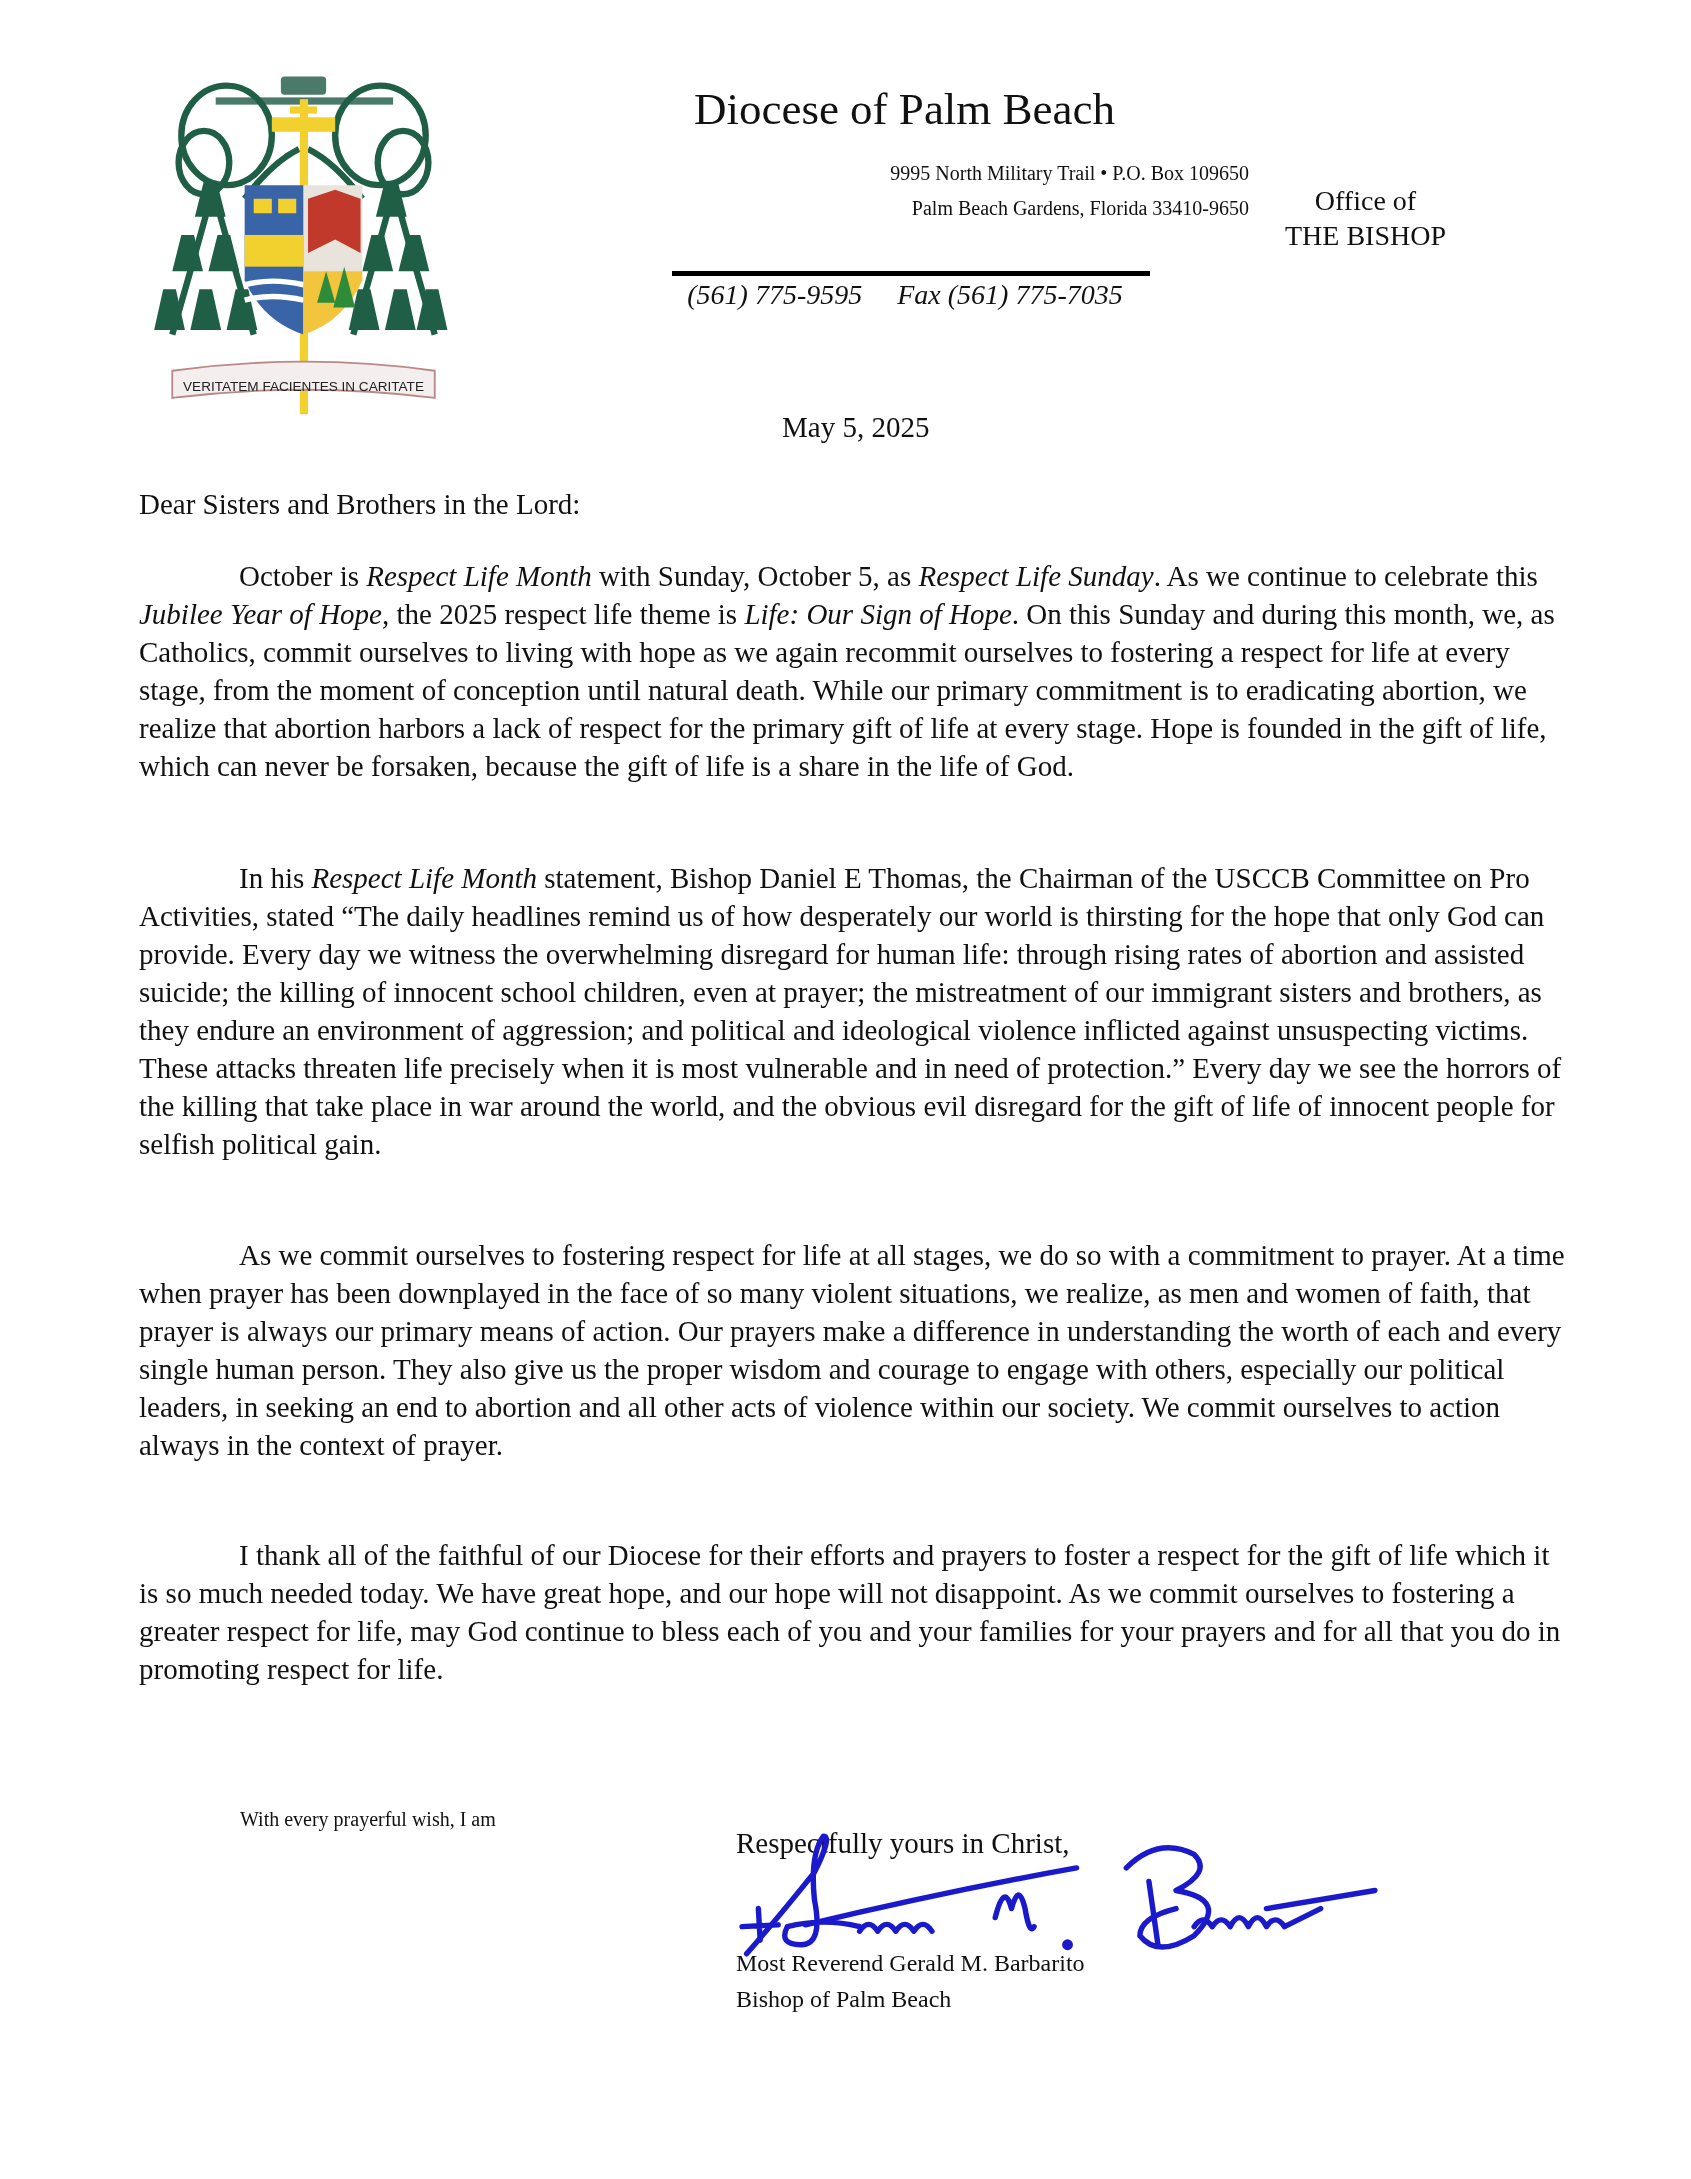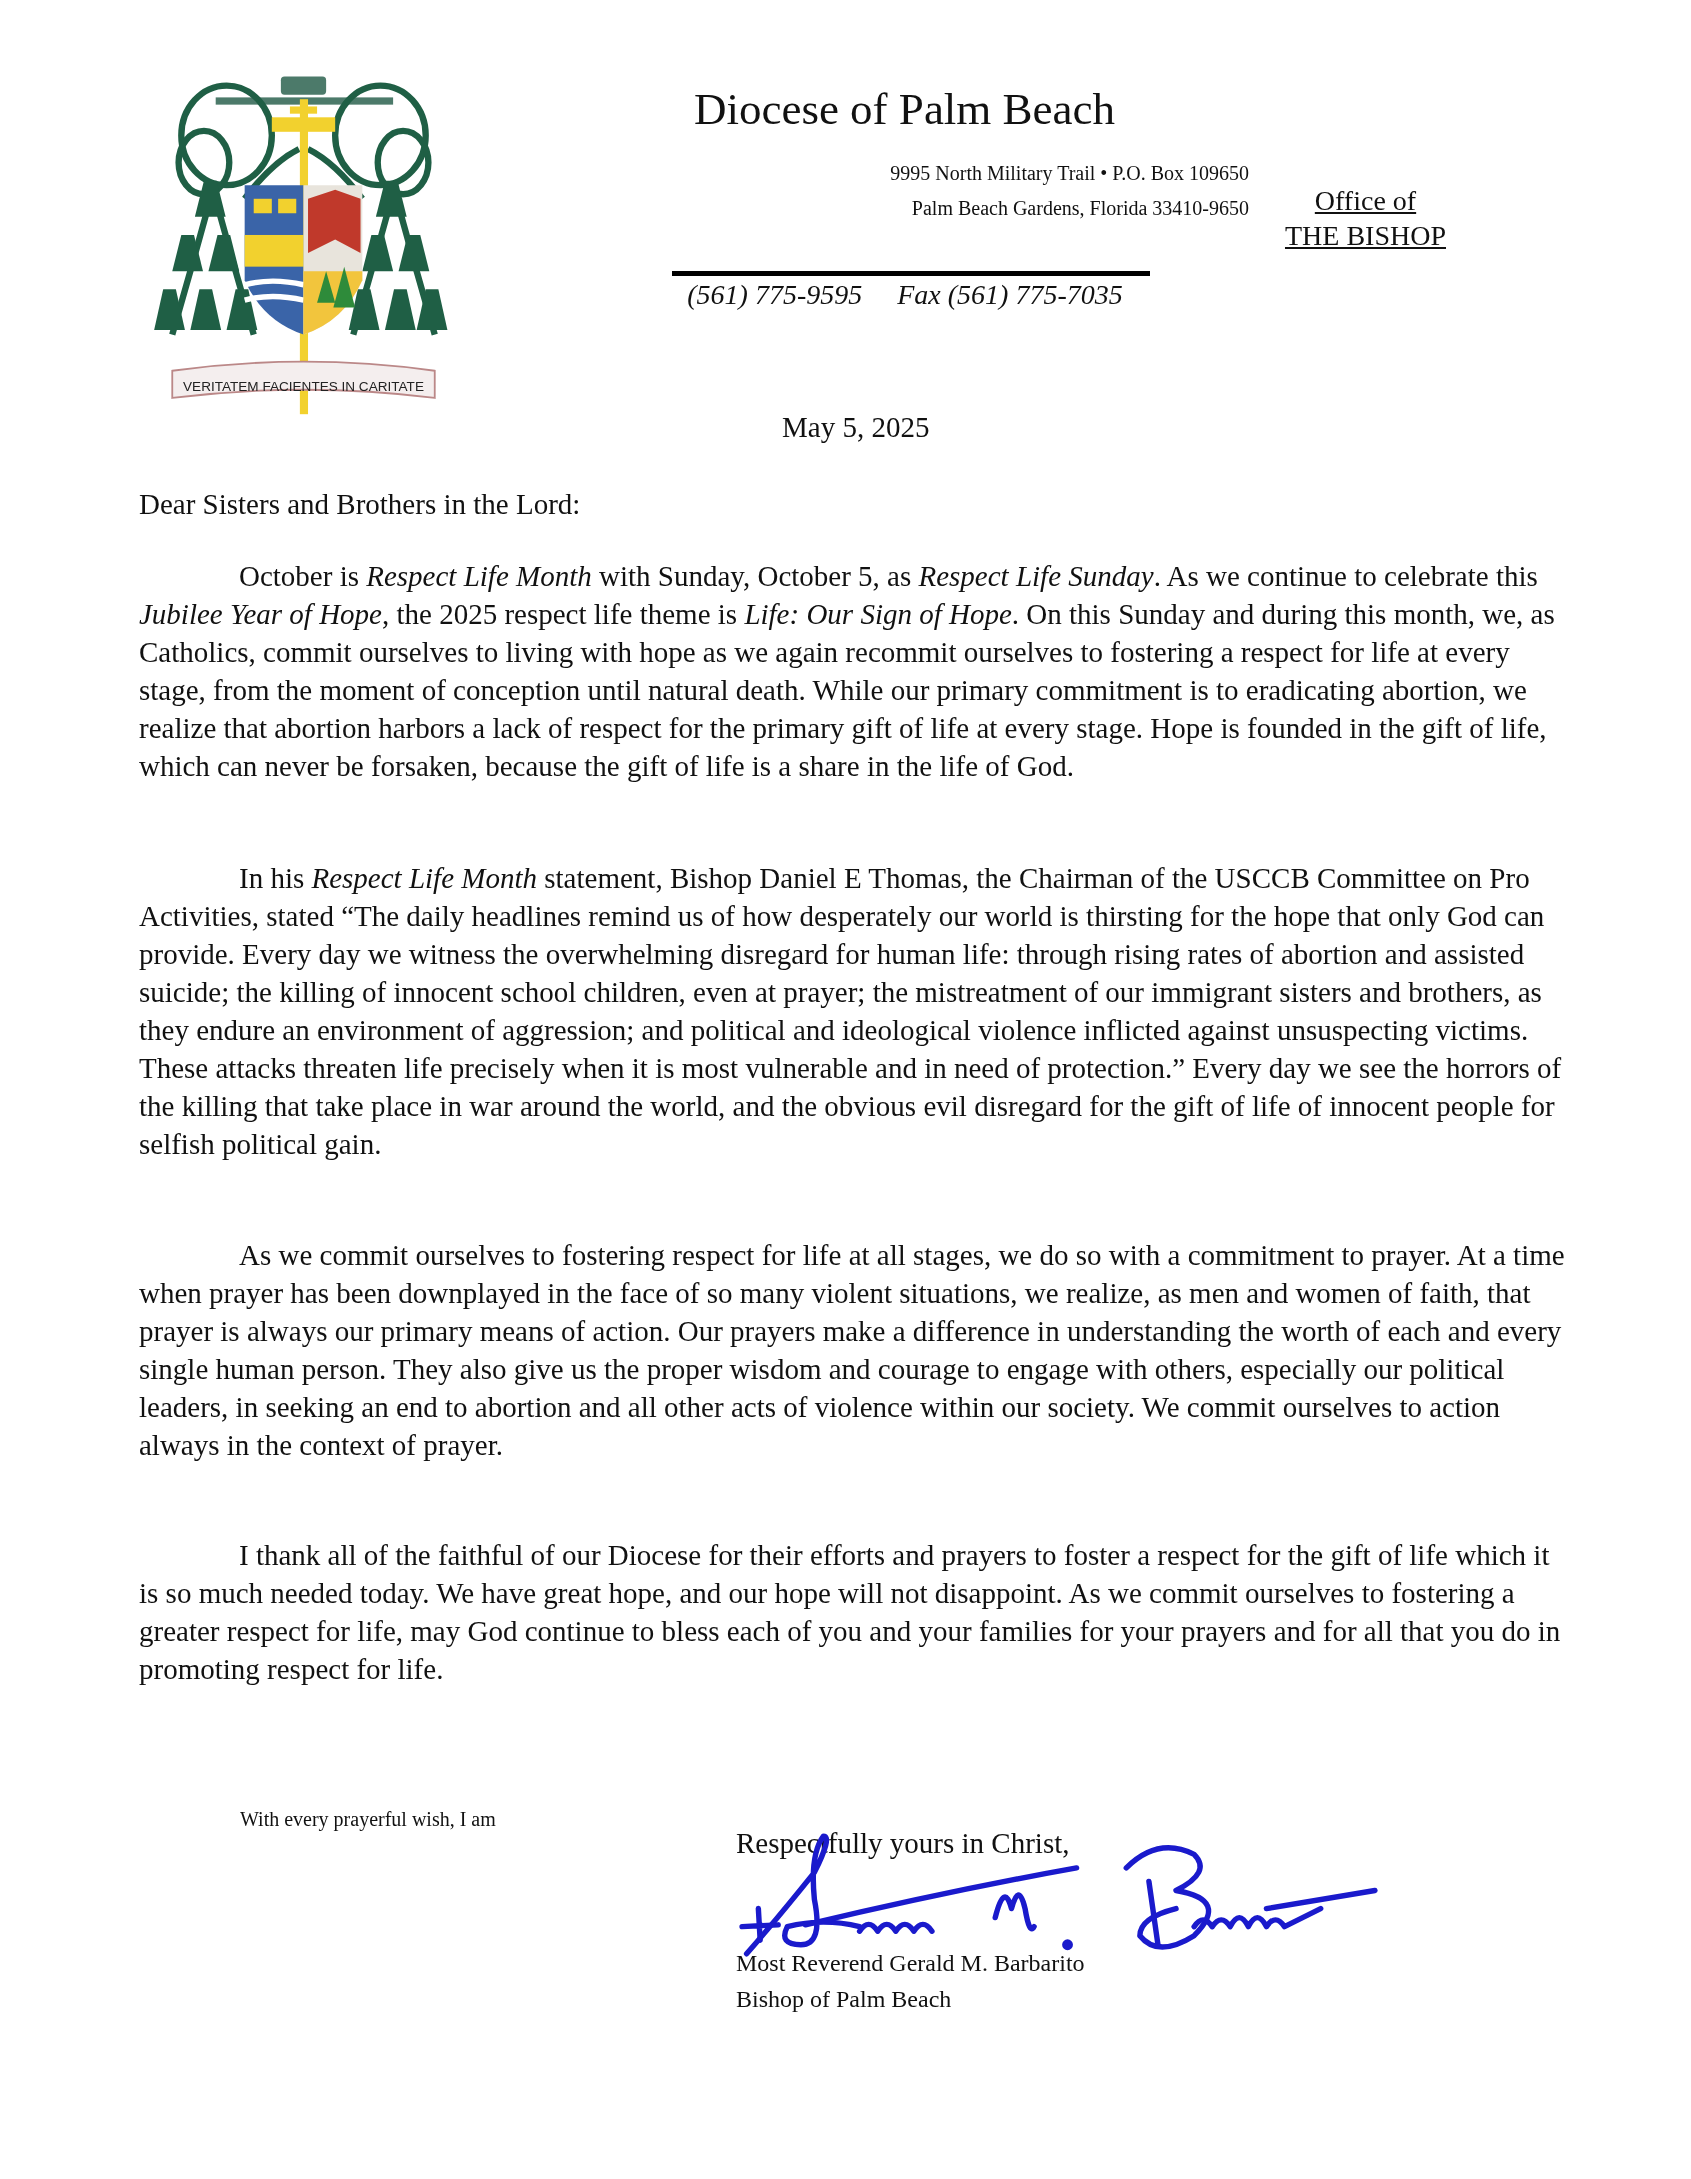--- a/index.html
+++ b/index.html
@@ -4,21 +4,21 @@
 <style>
   html, body { margin:0; padding:0; background:#ffffff; }
   body { width:1692px; height:2179px; position:relative; overflow:hidden;
          font-family:"Liberation Serif", serif; color:#111; }
   .abs { position:absolute; }
   .hdr-title { left:615px; top:83px; width:579px; text-align:center; font-size:45px; white-space:nowrap; }
   .hdr-addr { left:561px; top:156px; width:688px; text-align:right; font-size:20px; line-height:35px; white-space:nowrap; }
   .hdr-rule { left:672px; top:271px; width:478px; height:4.5px; background:#000; }
   .hdr-phone { left:561px; top:279px; width:688px; text-align:center; font-size:28px; white-space:nowrap;font-style:italic; }
   .hdr-phone span { display:inline-block; }
-  .hdr-office { left:1248px; top:183px; width:235px; text-align:center; font-size:28px; line-height:35px;text-decoration:underline; }
+  .hdr-office { left:1248px; top:183px; width:235px; text-align:center; font-size:28px; line-height:35px; }
   .crest { left:154px; top:63px; width:299px; height:353px; }
   .date { left:782px; top:411px; font-size:29px; white-space:nowrap; }
   .salutation { left:139px; top:488px; font-size:29px; white-space:nowrap; }
   .body { left:139px; width:1429px; font-size:29px; line-height:38px; }
   .para { margin:0; text-indent:100px; }
   .p1 { top:557px; }
   .p2 { top:859px; }
   .p3 { top:1236px; }
   .p4 { top:1536px; }
   .closing-line { left:240px; top:1785px; font-size:20px; white-space:nowrap;margin-top:23px; }

